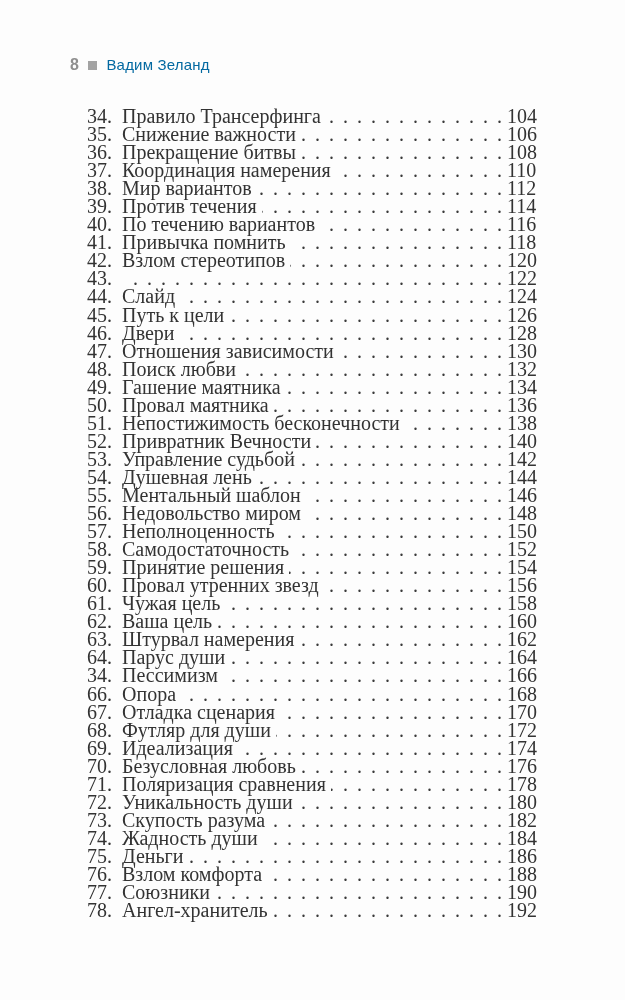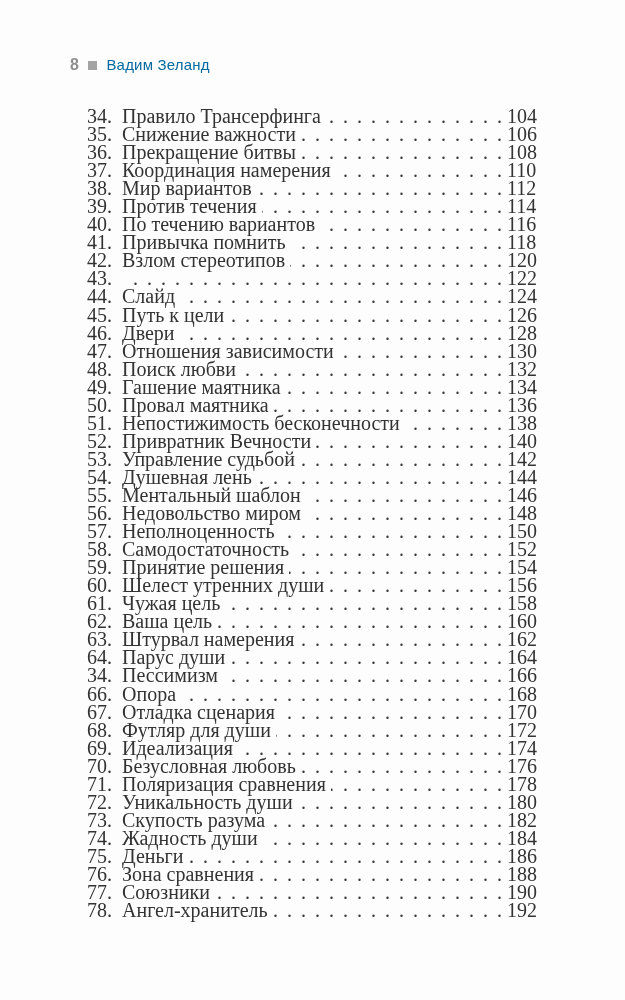--- a/index.html
+++ b/index.html
@@ -271,21 +271,21 @@
 
   <div class="toc-row">
     <span class="toc-num">59.</span>
     <span class="toc-title">Принятие решения</span>
     <span class="toc-leader"></span>
     <span class="toc-page">154</span>
   </div>
 
   <div class="toc-row">
     <span class="toc-num">60.</span>
-    <span class="toc-title">Шелест утренних души</span>
+    <span class="toc-title">Провал утренних звезд</span>
     <span class="toc-leader"></span>
     <span class="toc-page">156</span>
   </div>
 
   <div class="toc-row">
     <span class="toc-num">61.</span>
     <span class="toc-title">Чужая цель</span>
     <span class="toc-leader"></span>
     <span class="toc-page">158</span>
   </div>
@@ -383,21 +383,21 @@
 
   <div class="toc-row">
     <span class="toc-num">75.</span>
     <span class="toc-title">Деньги</span>
     <span class="toc-leader"></span>
     <span class="toc-page">186</span>
   </div>
 
   <div class="toc-row">
     <span class="toc-num">76.</span>
-    <span class="toc-title">Зона сравнения</span>
+    <span class="toc-title">Взлом комфорта</span>
     <span class="toc-leader"></span>
     <span class="toc-page">188</span>
   </div>
 
   <div class="toc-row">
     <span class="toc-num">77.</span>
     <span class="toc-title">Союзники</span>
     <span class="toc-leader"></span>
     <span class="toc-page">190</span>
   </div>

